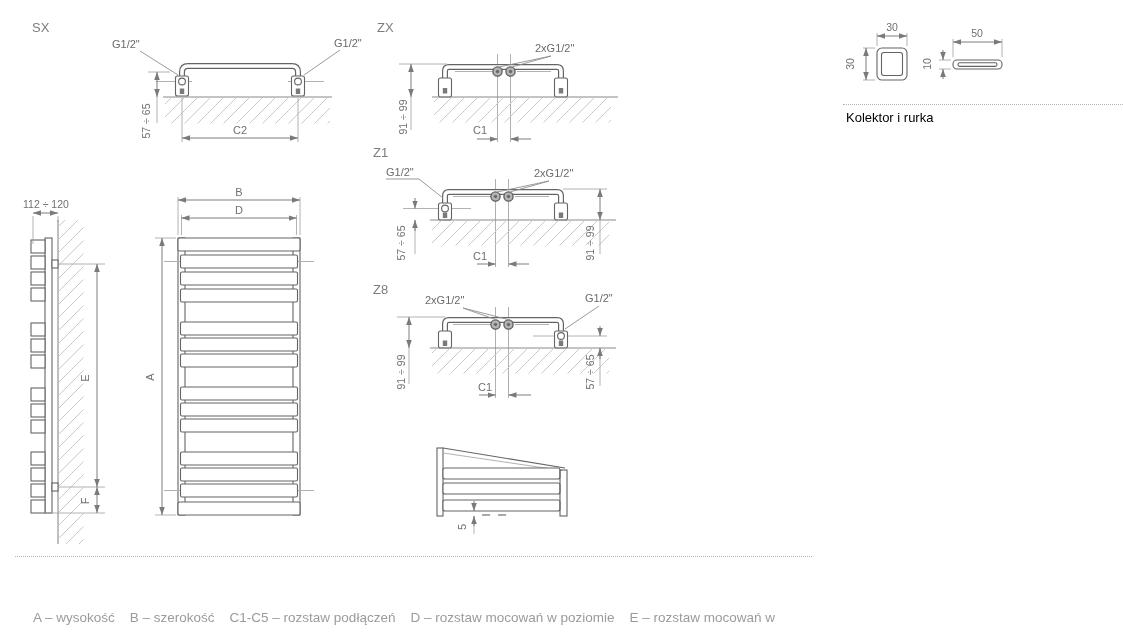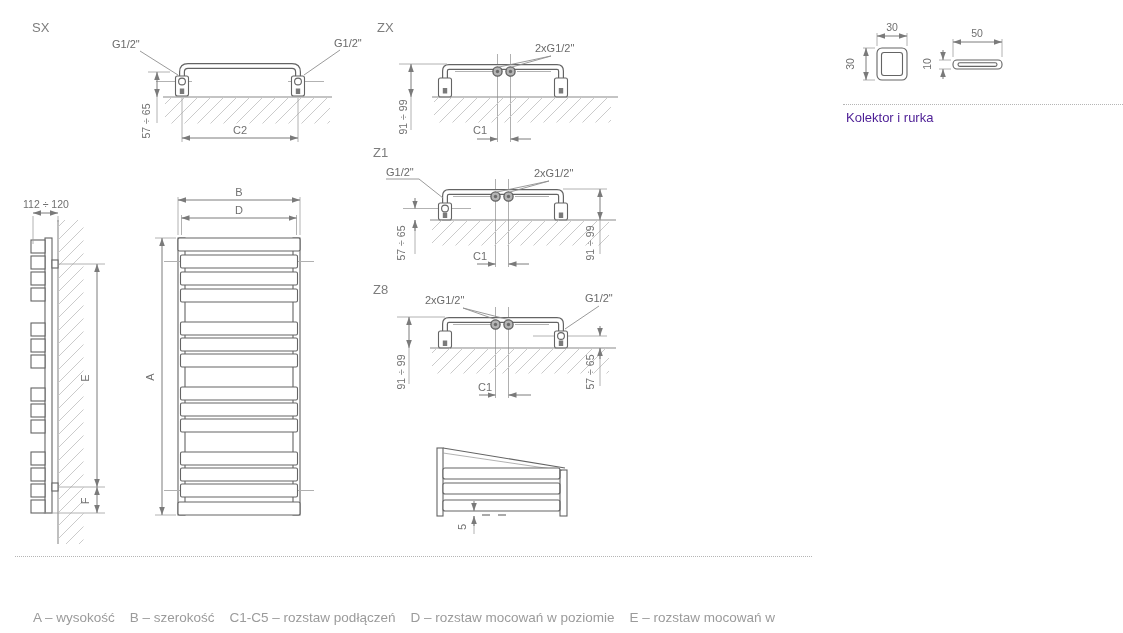--- a/index.html
+++ b/index.html
@@ -17,21 +17,21 @@
   .tube-i{fill:none;stroke:#ffffff;stroke-width:3.6;}
   .dim{stroke:#7d7d7d;stroke-width:1;fill:none;}
   .thin{stroke:#9e9e9e;stroke-width:0.8;fill:none;}
   .mark{stroke:#b0b0b0;stroke-width:1;fill:none;}
   .wall{stroke:#8a8a8a;stroke-width:1.1;fill:none;}
   .lead{stroke:#8f8f8f;stroke-width:0.9;fill:none;}
   .port-outer{fill:#b4b4b4;stroke:#5e5e5e;stroke-width:1.3;}
   .port-inner{fill:#6b6b6b;}
   .anchor{fill:#7a7a7a;}
   .dotted-div{position:absolute;border-top:1px dotted #b5b5b5;height:0;}
-  .caption{position:absolute;font-size:13px;color:#4c1d95;}
+  .caption{position:absolute;font-size:13px;color:#000000;}
   .legend{position:absolute;font-size:13.5px;color:#9b9b9b;line-height:20px;white-space:pre-wrap;}
 </style>
 </head>
 <body>
 <div id="canvas">
 
 <svg width="0" height="0" style="position:absolute" aria-hidden="true">
   <defs>
     <marker id="arr" viewBox="0 0 10 10" refX="10" refY="5" markerWidth="8" markerHeight="8" markerUnits="userSpaceOnUse" orient="auto-start-reverse">
       <path d="M0,1.5 L10,5 L0,8.5 Z" fill="#7a7a7a"></path>

